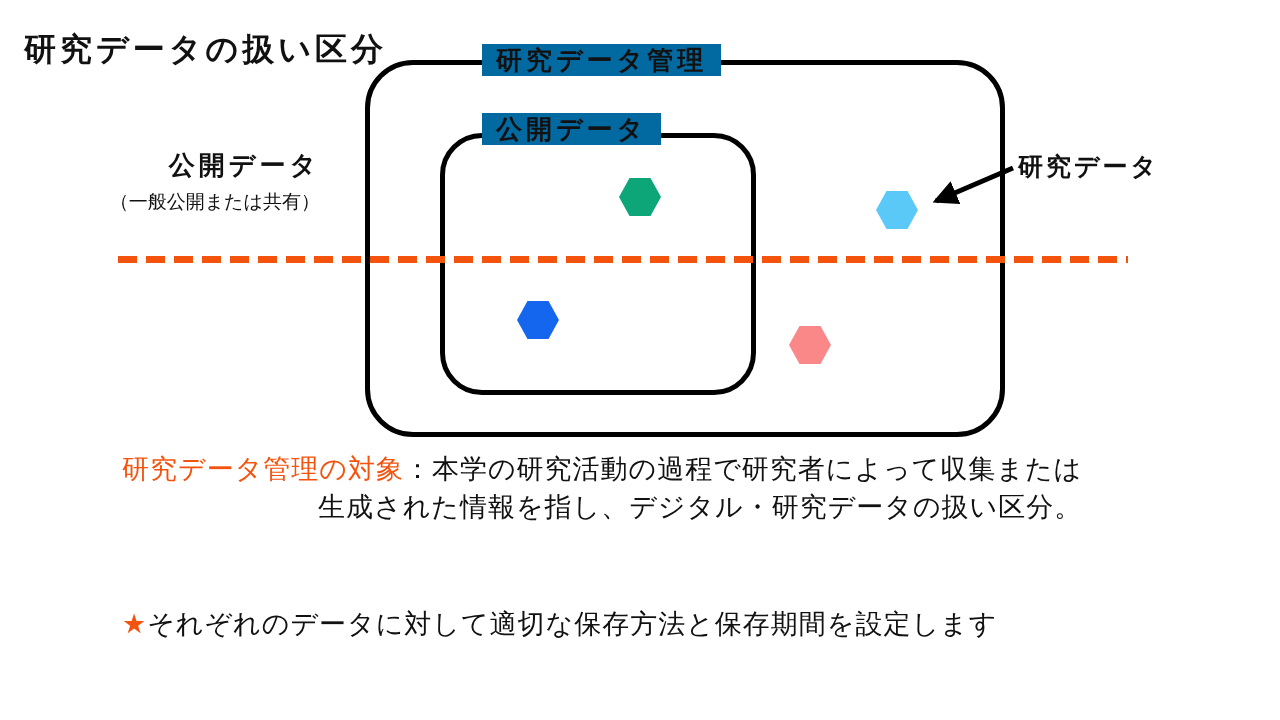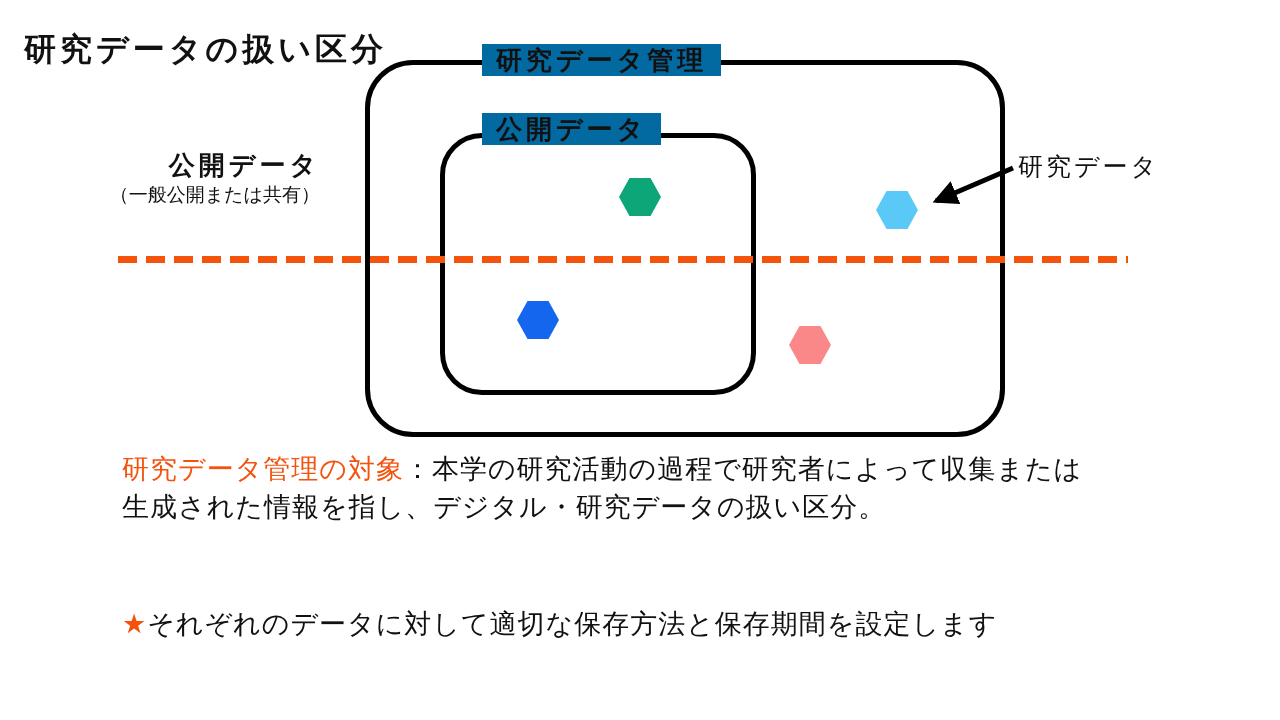--- a/index.html
+++ b/index.html
@@ -22,42 +22,42 @@
   }
   .box-label{
     position:absolute;background:#0369a1;padding:0 14px;font-size:26px;font-weight:700;
     letter-spacing:4px;line-height:32px;z-index:6;white-space:nowrap;
   }
   .outer-box-label{left:482px;top:44px;}
   .inner-box-label{left:482px;top:113px;}
   
   .row-label{position:absolute;left:40px;width:280px;text-align:right;z-index:6;}
   .row-label .main{font-size:26px;font-weight:600;letter-spacing:4px;line-height:30px;}
-  .row-label .sub{font-size:19px;letter-spacing:0;line-height:24px;margin-top:3px;}
+  .row-label .sub{font-size:19px;letter-spacing:0;line-height:24px;margin-top:10px;}
   .row-public{top:150px;}
   .row-private{top:306px;}
   
   .divider{
     position:absolute;left:118px;top:256px;width:1010px;height:7px;z-index:5;
     background:repeating-linear-gradient(90deg,var(--accent) 0 19px,transparent 19px 28px);
   }
   
   .hex{
     position:absolute;width:42px;height:38px;z-index:2;
     clip-path:polygon(25% 0,75% 0,100% 50%,75% 100%,25% 100%,0 50%);
   }
   .hex-green{left:619px;top:178px;}
   .hex-lightblue{left:876px;top:191px;}
   .hex-blue{left:517px;top:301px;}
   .hex-pink{left:789px;top:326px;}
   
-  .pointer-label{position:absolute;left:1018px;top:150px;font-size:25px;font-weight:400;letter-spacing:3px;z-index:6;white-space:nowrap;}
+  .pointer-label{position:absolute;left:1018px;top:150px;font-size:25px;font-weight:700;letter-spacing:3px;z-index:6;white-space:nowrap;}
   .pointer-arrow{position:absolute;left:912px;top:156px;z-index:6;}
   
-  .notes-1{position:absolute;left:122px;top:450px;font-size:27px;line-height:38px;letter-spacing:1px;z-index:6;white-space:nowrap;}
+  .notes-1{position:absolute;left:122px;top:450px;font-size:27px;line-height:38px;letter-spacing:1px;z-index:6;white-space:nowrap;text-align:right;}
   .notes-2{position:absolute;left:122px;top:585px;z-index:6;white-space:nowrap;margin-top:20px;}
   .notes-2 .big{font-size:27px;line-height:38px;letter-spacing:1px;}
   .notes-2 .small{font-size:21px;line-height:30px;letter-spacing:0.5px;margin-top:8px;}
   .accent{color:var(--accent);}
 </style>
 </head>
 <body>
 
 <div class="stage">
 

